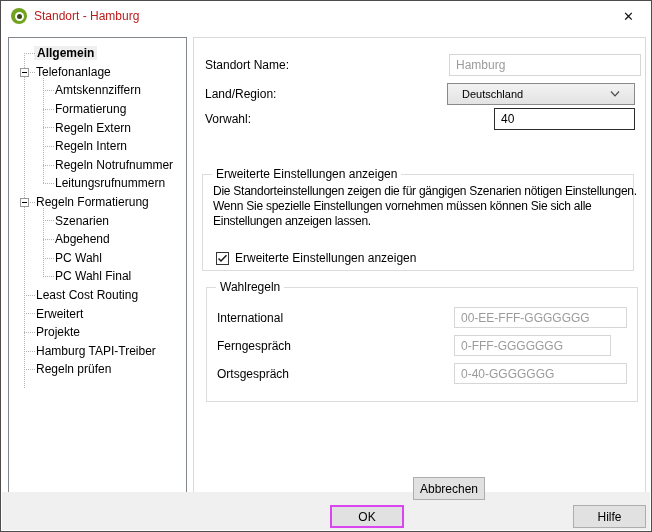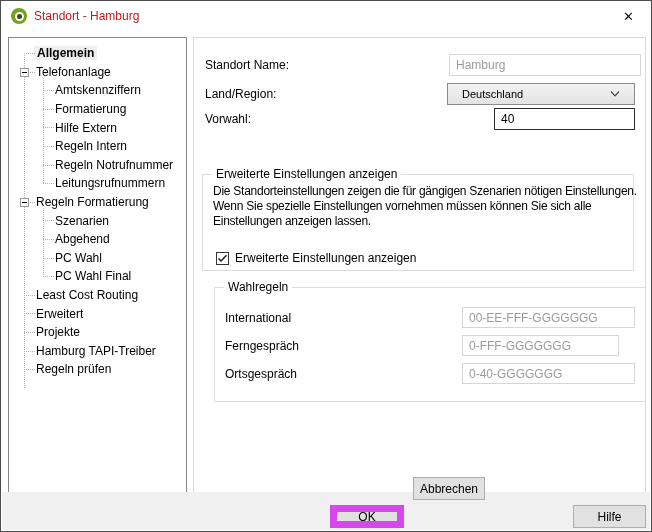--- a/index.html
+++ b/index.html
@@ -31,21 +31,21 @@
   .tf.enabled{border-color:#2b2b2b;color:#000;}
   .combo{position:absolute;height:22px;border:1px solid #8a8a8a;background:linear-gradient(#f2f2f2,#e3e3e3);display:flex;align-items:center;padding:0 14px;box-sizing:border-box;font-size:11px;color:#000;cursor:default;}
   .combo .chev{margin-left:auto;display:flex;align-items:center;}
   .group{position:absolute;border:1px solid #dcdcdc;box-sizing:border-box;background:#fff;}
   .gtitle{position:absolute;top:-8px;left:9px;background:#fff;padding:0 4px;font-size:12px;color:#000;white-space:nowrap;}
   .desc{position:absolute;left:10px;top:9px;width:424px;font-size:12px;line-height:15px;letter-spacing:-0.25px;color:#000;}
   .cb{position:absolute;width:13px;height:13px;border:1px solid #333;background:#fff;box-sizing:border-box;display:flex;align-items:center;justify-content:center;cursor:default;}
   
   .footer{position:absolute;left:1px;right:1px;bottom:1px;height:38px;background:#f0f0f0;}
   .btn{position:absolute;height:23px;background:#e1e1e1;border:1px solid #adadad;font:12px "Liberation Sans","DejaVu Sans",sans-serif;color:#000;display:flex;align-items:center;justify-content:center;box-sizing:border-box;cursor:default;}
-  .btn.default{border:7px solid #d946ef;}
+  .btn.default{border:2px solid #d946ef;}
 </style>
 </head>
 <body>
 
 <div class="win">
 
   <div class="titlebar">
     <div class="appicon">
       <div class="ring">
         <div class="dot"></div>
@@ -74,21 +74,21 @@
     <div class="trow lvl1">
       <span class="conn"></span>
       <span class="tlabel">Amtskennziffern</span>
     </div>
     <div class="trow lvl1">
       <span class="conn"></span>
       <span class="tlabel">Formatierung</span>
     </div>
     <div class="trow lvl1">
       <span class="conn"></span>
-      <span class="tlabel">Hilfe Extern</span>
+      <span class="tlabel">Regeln Extern</span>
     </div>
     <div class="trow lvl1">
       <span class="conn"></span>
       <span class="tlabel">Regeln Intern</span>
     </div>
     <div class="trow lvl1">
       <span class="conn"></span>
       <span class="tlabel">Regeln Notrufnummer</span>
     </div>
     <div class="trow lvl1">
@@ -160,21 +160,21 @@
       <div class="gtitle">Erweiterte Einstellungen anzeigen</div>
       <div class="desc">Die Standorteinstellungen zeigen die für gängigen Szenarien nötigen Einstellungen. Wenn Sie spezielle Einstellungen vornehmen müssen können Sie sich alle Einstellungen anzeigen lassen.</div>
       <div class="cb" style="left:13px;top:77px;" data-checked="true">
         <svg width="11" height="9" viewBox="0 0 11 9">
             <path d="M1.5 4.5 L4 7 L9.5 1.2" stroke="#1a1a1a" stroke-width="1.5" fill="none"></path>
           </svg>
       </div>
       <div class="lbl" style="left:32px;top:76px;">Erweiterte Einstellungen anzeigen</div>
     </div>
 
-    <div class="group" style="left:20px;top:249px;width:432px;height:115px;">
+    <div class="group" style="left:12px;top:249px;width:432px;height:115px;">
       <div class="gtitle">Wahlregeln</div>
 
       <div class="lbl" style="left:10px;top:23px;">International</div>
       <input class="tf" style="left: 247px; top: 19px; width: 173px; height: 21px;" value="00-EE-FFF-GGGGGGG">
 
       <div class="lbl" style="left:10px;top:51px;">Ferngespräch</div>
       <input class="tf" style="left: 247px; top: 47px; width: 157px; height: 21px;" value="0-FFF-GGGGGGG">
 
       <div class="lbl" style="left:10px;top:79px;">Ortsgespräch</div>
       <input class="tf" style="left: 247px; top: 75px; width: 173px; height: 21px;" value="0-40-GGGGGGG">

